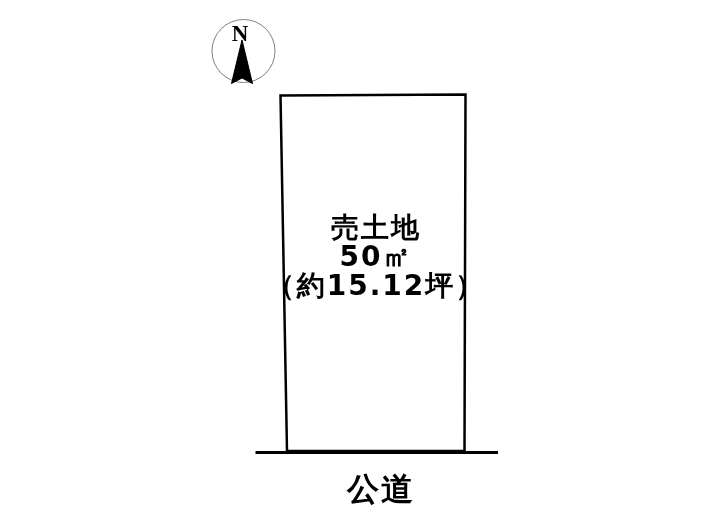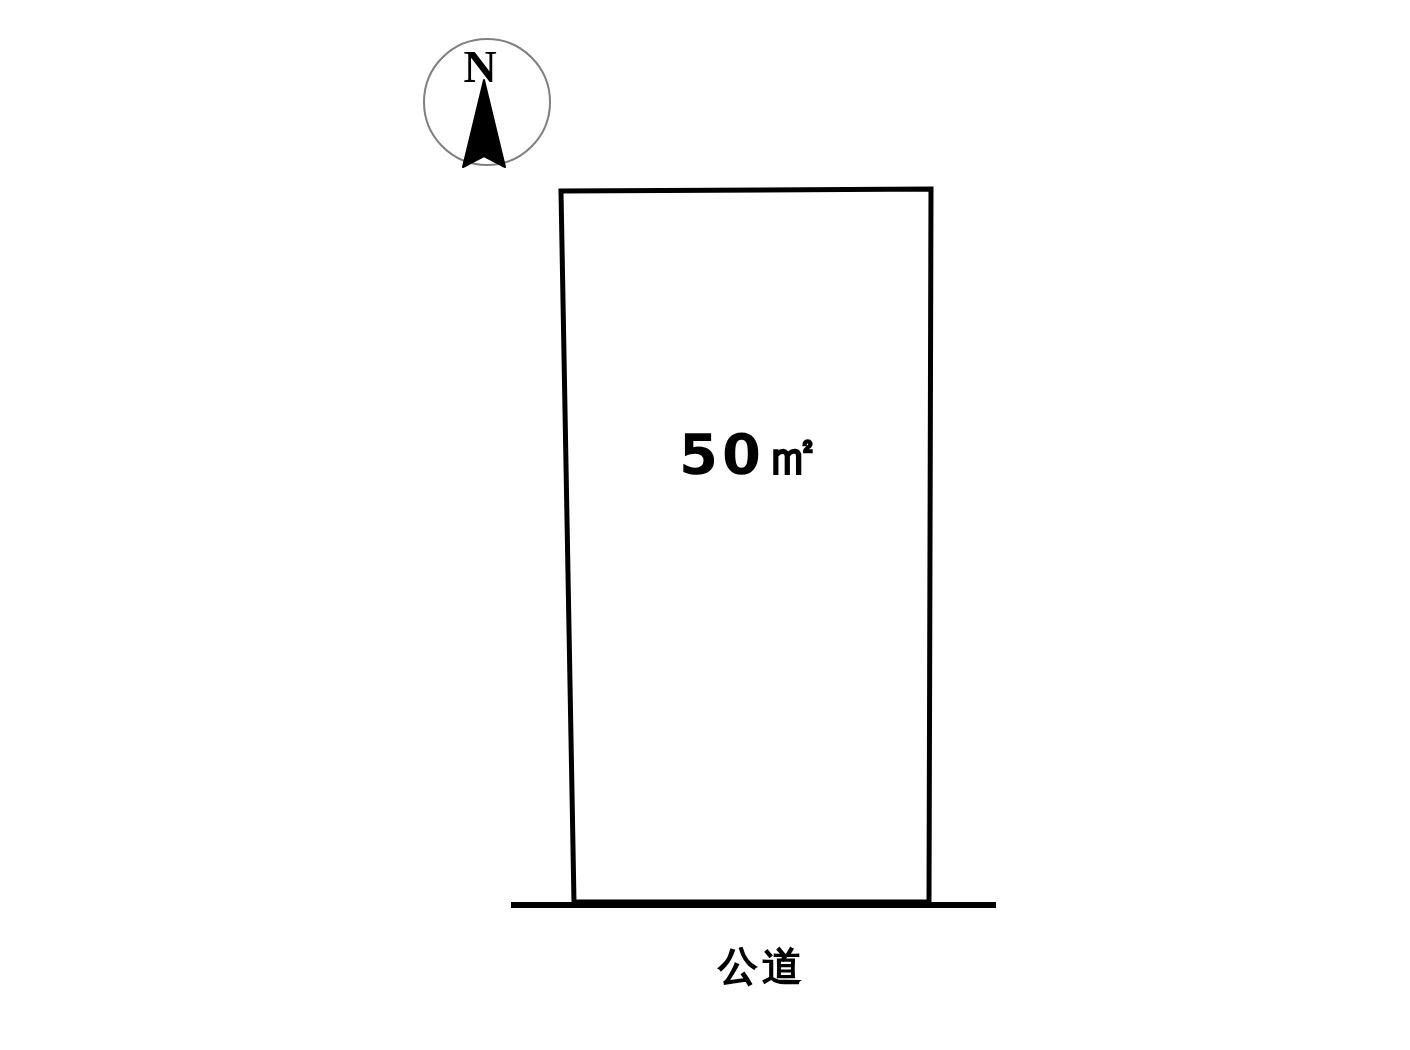--- a/index.html
+++ b/index.html
@@ -50,21 +50,21 @@
   .parcel-info .line {
     white-space: nowrap;
   }
   .road-label {
     position: absolute;
     left: 381px;
     top: 473px;
     transform: translateX(-50%);
     color: #000000;
     font-weight: bold;
-    font-size: 20px;
+    font-size: 32px;
     line-height: 1;
     letter-spacing: 2px;
     white-space: nowrap;
   }
 </style>
 </head>
 <body>
 
 <div class="canvas">
 
@@ -75,18 +75,20 @@
     <path d="M 242 40 L 252.5 83.5 L 242 78 L 231.5 83.5 Z" fill="#000000" stroke="#000000" stroke-width="1" stroke-linejoin="round"></path>
 
     <polygon points="280.5,95.5 465.5,94.5 464.5,451 287,451" fill="none" stroke="#000000" stroke-width="2.5"></polygon>
 
     <line x1="255.5" y1="452.5" x2="498" y2="452.5" stroke="#000000" stroke-width="3"></line>
   </svg>
 
   <div class="north-label">N</div>
 
   <div class="parcel-info">
+    <div class="line">売土地</div>
     <div class="line">50㎡</div>
+    <div class="line">（約15.12坪）</div>
   </div>
 
   <div class="road-label">公道</div>
 
 </div>
 
 </body></html>

